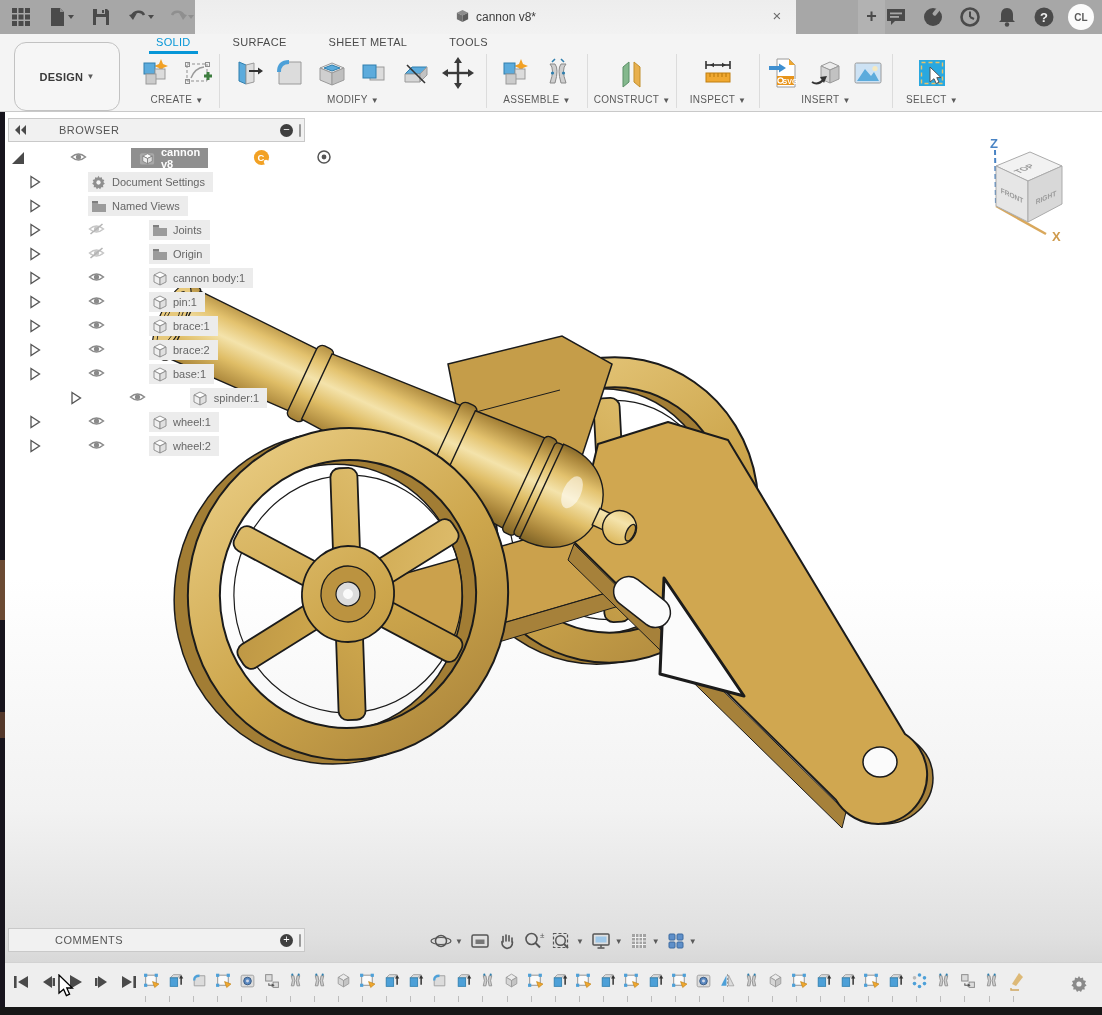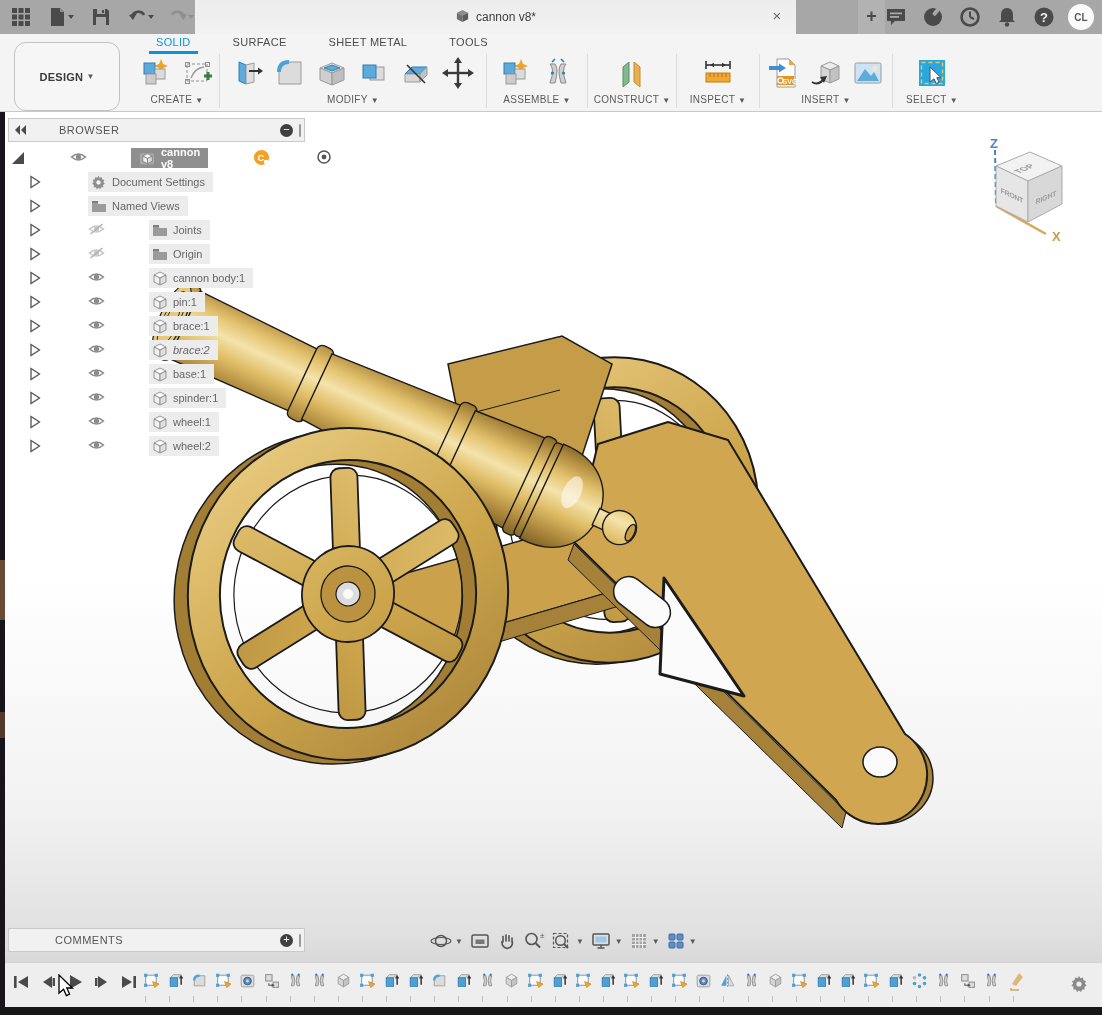--- a/index.html
+++ b/index.html
@@ -628,21 +628,21 @@
             <span class="rowico">
               <svg width="16" height="16" viewBox="0 0 16 16">
                 <polygon points="2,5 8,2 14,5 8,8" fill="#fdfdfd" stroke="#8a8a8a" stroke-width="0.9"></polygon>
                 <polygon points="2,5 8,8 8,15 2,12" fill="#f0f0f0" stroke="#8a8a8a" stroke-width="0.9"></polygon>
                 <polygon points="8,8 14,5 14,12 8,15" fill="#e0e0e0" stroke="#8a8a8a" stroke-width="0.9"></polygon>
               </svg>
             </span>
             <span>brace:1</span>
           </span>
         </div>
-        <div class="trow" style="padding-left: 18px; font-style: italic;">
+        <div class="trow" style="padding-left: 18px;">
           <span class="tri"><svg width="14" height="16" viewBox="0 0 14 16">
               <polygon points="3,2.5 11.5,8 3,13.5" fill="#fdfdfd" stroke="#555" stroke-width="1.3"></polygon>
             </svg></span>
           <span class="eyebox"><svg width="17" height="14" viewBox="0 0 17 14">
               <path d="M1.5,7 Q8.5,1 15.5,7 Q8.5,13 1.5,7 Z" fill="none" stroke="#8a8a8a" stroke-width="1.5"></path>
               <circle cx="8.5" cy="7" r="2.6" fill="#8a8a8a"></circle>
             </svg></span>
           <span class="hl">
             <span class="rowico">
               <svg width="16" height="16" viewBox="0 0 16 16">
@@ -666,21 +666,21 @@
             <span class="rowico">
               <svg width="16" height="16" viewBox="0 0 16 16">
                 <polygon points="2,5 8,2 14,5 8,8" fill="#fdfdfd" stroke="#8a8a8a" stroke-width="0.9"></polygon>
                 <polygon points="2,5 8,8 8,15 2,12" fill="#f0f0f0" stroke="#8a8a8a" stroke-width="0.9"></polygon>
                 <polygon points="8,8 14,5 14,12 8,15" fill="#e0e0e0" stroke="#8a8a8a" stroke-width="0.9"></polygon>
               </svg>
             </span>
             <span>base:1</span>
           </span>
         </div>
-        <div class="trow" style="padding-left: 18px;">
+        <div class="trow" style="padding-left: 18px; justify-content: center;">
           <span class="tri"><svg width="14" height="16" viewBox="0 0 14 16">
               <polygon points="3,2.5 11.5,8 3,13.5" fill="#fdfdfd" stroke="#555" stroke-width="1.3"></polygon>
             </svg></span>
           <span class="eyebox"><svg width="17" height="14" viewBox="0 0 17 14">
               <path d="M1.5,7 Q8.5,1 15.5,7 Q8.5,13 1.5,7 Z" fill="none" stroke="#8a8a8a" stroke-width="1.5"></path>
               <circle cx="8.5" cy="7" r="2.6" fill="#8a8a8a"></circle>
             </svg></span>
           <span class="hl">
             <span class="rowico">
               <svg width="16" height="16" viewBox="0 0 16 16">

